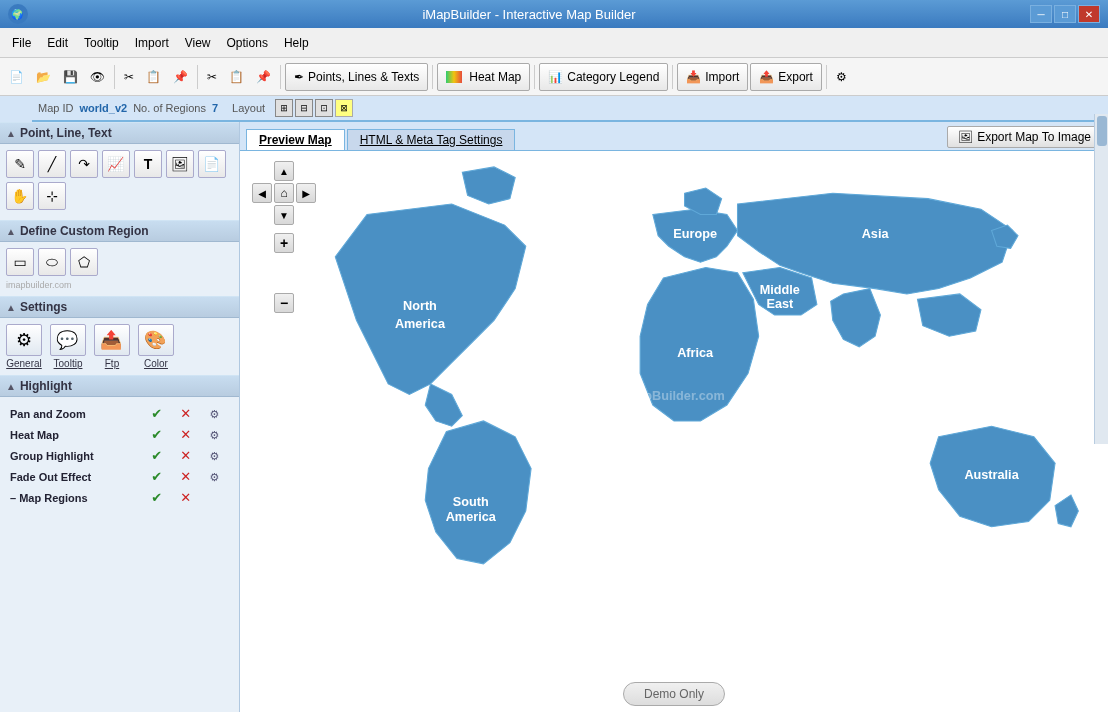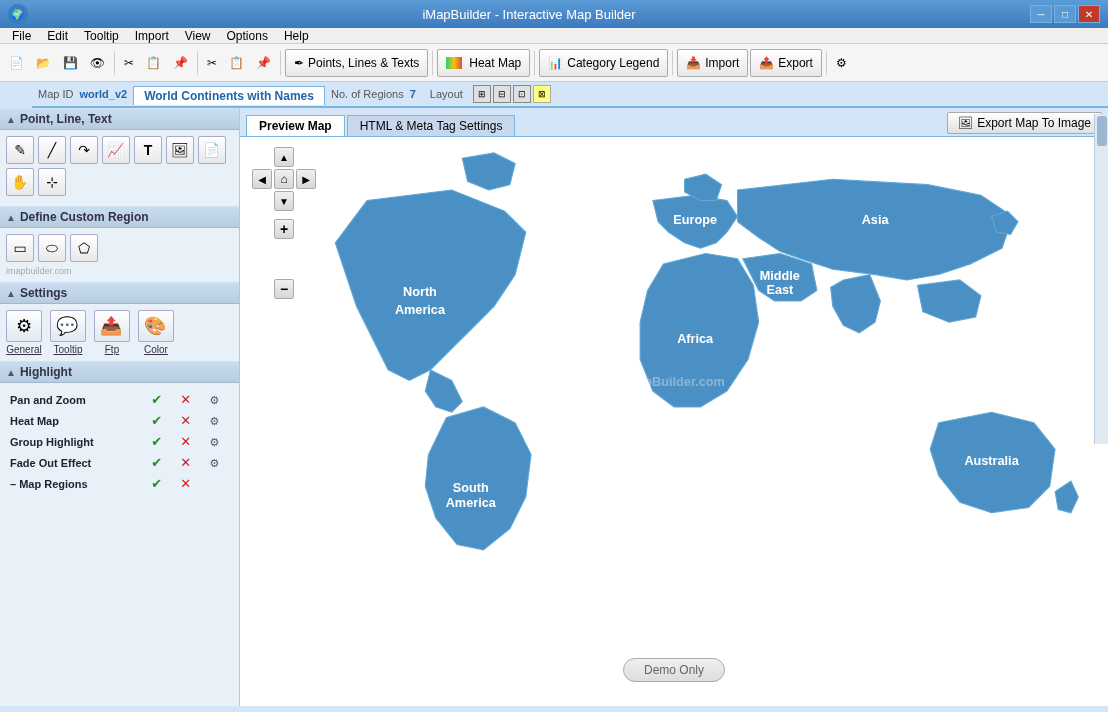--- a/index.html
+++ b/index.html
@@ -21,21 +21,21 @@
       width: 22px; height: 18px; background: #5b9bd5; border: 1px solid #7ab0e0;
       color: white; font-size: 10px; cursor: pointer; display: flex; align-items: center; justify-content: center;
     }
     .win-btn.close { background: #c0392b; }
     .title-icon { width: 20px; height: 20px; background: #3a7abf; border-radius: 50%; display: flex; align-items: center; justify-content: center; color: #a0d0ff; font-size: 10px; }
 
     
     #menubar {
       background: #f0f0f0;
       border-bottom: 1px solid #ccc;
-      height: 16px;
+      height: 30px;
       display: flex;
       align-items: center;
       padding: 0 4px;
     }
     .menu-item { padding: 2px 8px; cursor: pointer; font-size: 12px; }
 
     
     #toolbar {
       background: #f5f5f5;
       border-bottom: 1px solid #ccc;
@@ -144,21 +144,21 @@
     #previewtabs {
       background: #d4e5f7;
       border-bottom: 1px solid #7ab5e0;
       display: flex;
       align-items: flex-end;
       padding: 4px 6px 0;
       justify-content: space-between;
     }
     .prev-tab {
       padding: 3px 12px; background: #c8d8ec; border: 1px solid #7ab5e0;
-      border-bottom: none; cursor: pointer; font-size: 12px; margin-right: 2px;
+      border-bottom: none; cursor: pointer; font-size: 12px; margin-right: 2px; text-decoration: underline;
     }
     .prev-tab.active { background: white; font-weight: bold; }
     .export-btn {
       padding: 3px 10px; background: linear-gradient(to bottom, #fff, #e0e0e0);
       border: 1px solid #aaa; cursor: pointer; font-size: 11px; display: flex; align-items: center; gap: 4px;
       margin-bottom: 2px; border-radius: 2px;
     }
 
     
     #mapcanvas {
@@ -183,21 +183,21 @@
       font-size: 10px; border-radius: 2px;
     }
     .nav-row { display: flex; gap: 2px; }
     .zoom-btn {
       width: 20px; height: 20px; background: linear-gradient(to bottom, #f0f0f0, #d8d8d8);
       border: 1px solid #aaa; cursor: pointer; display: flex; align-items: center; justify-content: center;
       font-size: 14px; font-weight: bold; border-radius: 2px; margin-top: 6px;
     }
     .demo-label {
       position: absolute;
-      bottom: 24px;
+      bottom: 14px;
       left: 50%;
       transform: translateX(-50%);
       background: linear-gradient(to bottom, #f0f0f0, #ddd);
       border: 1px solid #aaa;
       padding: 4px 20px;
       border-radius: 12px;
       font-size: 12px;
       color: #666;
       cursor: pointer;
       z-index: 10;
@@ -284,23 +284,20 @@
     <span>📤</span>
     <span>Export</span>
   </button>
   <div class="tb-sep"></div>
   <button class="tb-btn">⚙</button>
 </div>
 
 <div id="mapidbar">
   <span class="mapid-label">Map ID</span>
   <span class="mapid-value">world_v2</span>
-  <div class="mapid-tab active">
-    <span>World Continents with Names</span>
-  </div>
   <span class="mapid-label">No. of Regions</span>
   <span class="mapid-value">7</span>
   <span style="margin-left:8px;" class="mapid-label">Layout</span>
   <div class="layout-btns">
     <div class="layout-btn">⊞</div>
     <div class="layout-btn">⊟</div>
     <div class="layout-btn">⊡</div>
     <div class="layout-btn active">⊠</div>
   </div>
 </div>

